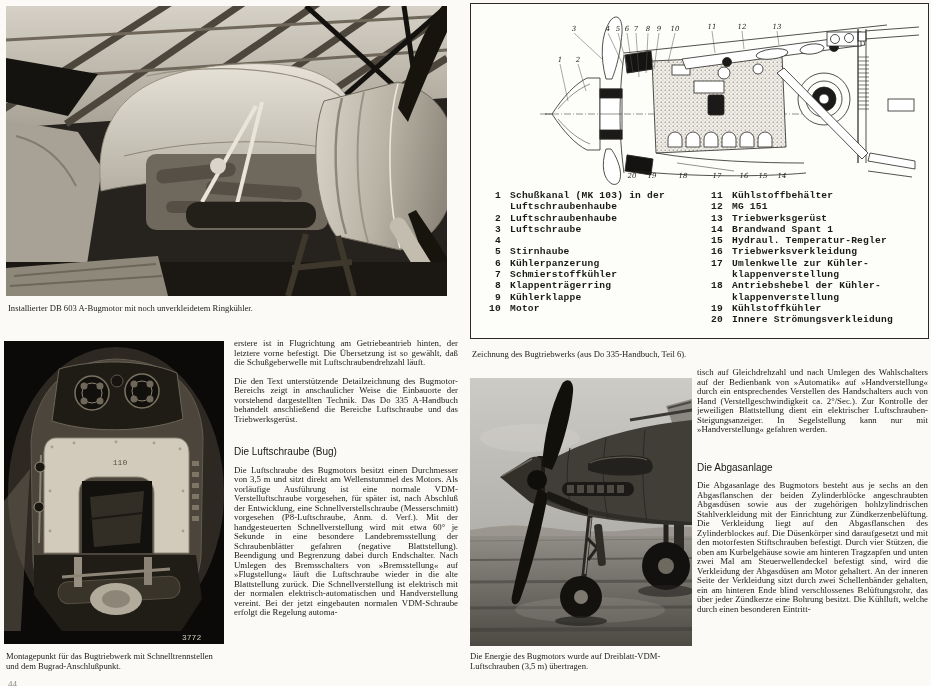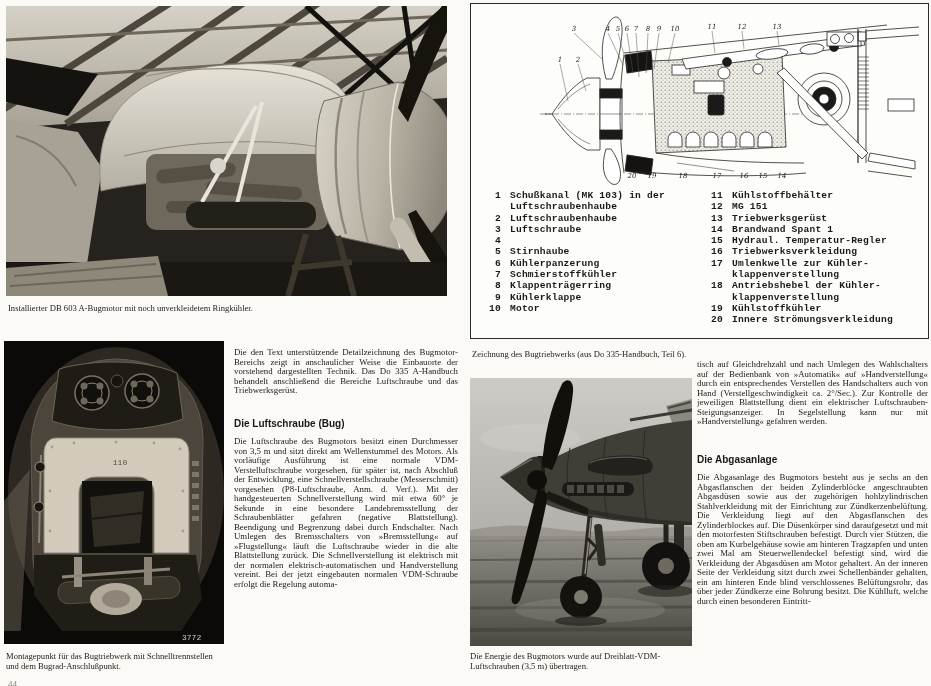--- a/index.html
+++ b/index.html
@@ -2,21 +2,21 @@
 <html lang="de"><head>
 <meta charset="utf-8">
 <style>
   html,body{margin:0;padding:0;width:931px;height:686px;overflow:hidden;
     background:#fbfaf6;font-family:"Liberation Serif",serif;color:#1c1b18;}
   .abs{position:absolute;}
   #spread{position:relative;width:931px;height:686px;}
   
   .bodycol{font-size:8.8px;line-height:9.5px;text-align:justify;hyphens:auto;}
   .bodycol p{margin:0;}
-  .bodycol h3{font-family:"Liberation Sans",sans-serif;font-weight:bold;
+  .bodycol h3{font-family:"Liberation Sans",sans-serif;font-weight:normal;
     font-size:10px;margin:0;color:#181815;}
   .caption{font-size:8.6px;line-height:10px;color:#24231f;}
   
   #diagram-box{left:470px;top:3px;width:457px;height:334px;border:1px solid #2b2a27;
     background:#fdfdfa;}
   #diagram-svg{position:absolute;left:1px;top:1px;}
   .callout{font-family:"DejaVu Serif",serif;font-style:italic;font-size:7px;
     fill:#242321;text-anchor:middle;}
   .leader{stroke:#55534e;stroke-width:0.5;}
   
@@ -189,20 +189,21 @@
       <rect x="70" y="216" width="8" height="30" fill="#978f81"></rect>
       <rect x="140" y="216" width="8" height="28" fill="#8a8274"></rect>
       <line x1="58" y1="236" x2="166" y2="228" stroke="#8d8577" stroke-width="3"></line>
       <rect x="0" y="290" width="220" height="13" fill="#0b0a08"></rect>
       <text x="178" y="299" font-family="Liberation Mono, monospace" font-size="8" fill="#cfc9bb">3772</text>
     </svg>
 
     <div class="caption abs" style="left:6px;top:651px;width:216px">Montagepunkt für das Bugtriebwerk mit Schnelltrennstellen und dem Bugrad-Anschlußpunkt.</div>
 
     <div class="bodycol abs" style="left:234px;top:339px;width:224px;height:347px;overflow:hidden">
+      <p>erstere ist in Flugrichtung am Getriebeantrieb hinten, der letztere vorne befestigt. Die Übersetzung ist so gewählt, daß die Schußgeberwelle mit Luftschraubendrehzahl läuft.</p>
       <p style="margin-top:9px">Die den Text unterstützende Detailzeichnung des Bugmotor-Bereichs zeigt in anschaulicher Weise die Einbauorte der vorstehend dargestellten Technik. Das Do 335 A-Handbuch behandelt anschließend die Bereiche Luftschraube und das Triebwerksgerüst.</p>
       <h3 style="margin-top:23px">Die Luftschraube (Bug)</h3>
       <p style="margin-top:9px">Die Luftschraube des Bugmotors besitzt einen Durchmesser von 3,5 m und sitzt direkt am Wellenstummel des Motors. Als vorläufige Ausführung ist eine normale VDM-Verstelluftschraube vorgesehen, für später ist, nach Abschluß der Entwicklung, eine Schnellverstellschraube (Messerschmitt) vorgesehen (P8-Luftschraube, Anm. d. Verf.). Mit der handgesteuerten Schnellverstellung wird mit etwa 60° je Sekunde in eine besondere Landebremsstellung der Schraubenblätter gefahren (negative Blattstellung). Beendigung und Begrenzung dabei durch Endschalter. Nach Umlegen des Bremsschalters von »Bremsstellung« auf »Flugstellung« läuft die Luftschraube wieder in die alte Blattstellung zurück. Die Schnellverstellung ist elektrisch mit der normalen elektrisch-automatischen und Handverstellung vereint. Bei der jetzt eingebauten normalen VDM-Schraube erfolgt die Regelung automa-</p>
     </div>
 
     <div id="page-num" class="abs" style="left:8px;top:679px">44</div>
   </div>
 
   <div>
 
@@ -505,19 +506,19 @@
       <line x1="114" y1="196" x2="105" y2="212" stroke="#26231f" stroke-width="3"></line>
       <line x1="114" y1="196" x2="121" y2="212" stroke="#26231f" stroke-width="3"></line>
       <rect x="126" y="146" width="8" height="42" rx="3" transform="rotate(-6 130 167)" fill="#302d27"></rect>
       <circle cx="111" cy="219" r="21" fill="#14120f"></circle>
       <circle cx="111" cy="219" r="7" fill="#7e7970"></circle>
       <ellipse cx="111" cy="243" rx="26" ry="5" fill="#24221e" opacity="0.7"></ellipse>
     </svg>
 
     <div class="caption abs" style="left:470px;top:651px;width:220px">Die Energie des Bugmotors wurde auf Dreiblatt-VDM-Luftschrauben (3,5 m) übertragen.</div>
 
-    <div class="bodycol abs" style="left:697px;top:360px;width:231px;height:306px;overflow:hidden">
+    <div class="bodycol abs" style="left:697px;top:368px;width:231px;height:306px;overflow:hidden">
       <p>tisch auf Gleichdrehzahl und nach Umlegen des Wahlschalters auf der Bedienbank von »Automatik« auf »Handverstellung« durch ein entsprechendes Verstellen des Handschalters auch von Hand (Verstellgeschwindigkeit ca. 2°/Sec.). Zur Kontrolle der jeweiligen Blattstellung dient ein elektrischer Luftschrauben-Steigungsanzeiger. In Segelstellung kann nur mit »Handverstellung« gefahren werden.</p>
       <h3 style="margin-top:28px">Die Abgasanlage</h3>
       <p style="margin-top:9px">Die Abgasanlage des Bugmotors besteht aus je sechs an den Abgasflanschen der beiden Zylinderblöcke angeschraubten Abgasdüsen sowie aus der zugehörigen hohlzylindrischen Stahlverkleidung mit der Einrichtung zur Zündkerzenbelüftung. Die Verkleidung liegt auf den Abgasflanschen des Zylinderblockes auf. Die Düsenkörper sind daraufgesetzt und mit den motorfesten Stiftschrauben befestigt. Durch vier Stützen, die oben am Kurbelgehäuse sowie am hinteren Tragzapfen und unten zwei Mal am Steuerwellendeckel befestigt sind, wird die Verkleidung der Abgasdüsen am Motor gehaltert. An der inneren Seite der Verkleidung sitzt durch zwei Schellenbänder gehalten, ein am hinteren Ende blind verschlossenes Belüftungsrohr, das über jeder Zündkerze eine Bohrung besitzt. Die Kühlluft, welche durch einen besonderen Eintritt-</p>
     </div>
   </div>
 </div>
 
 </body></html>

